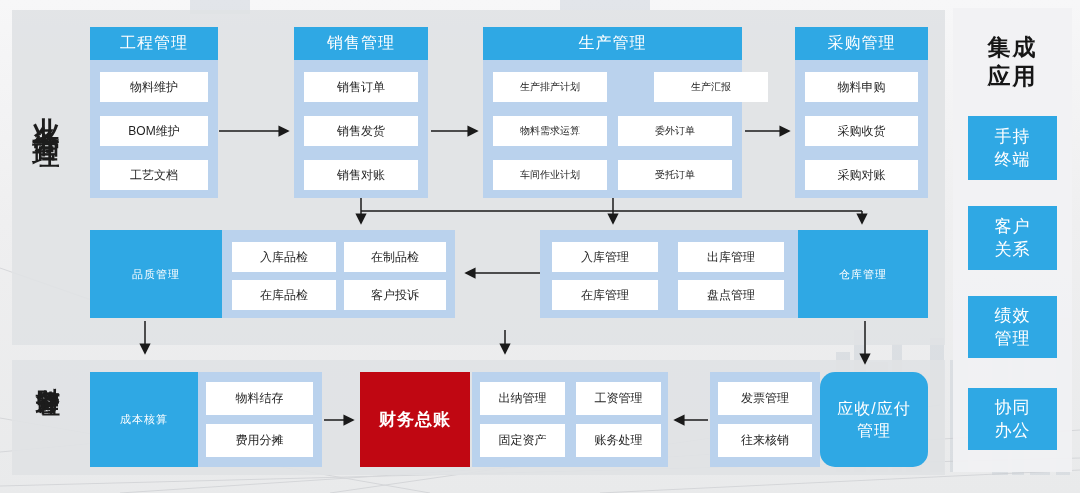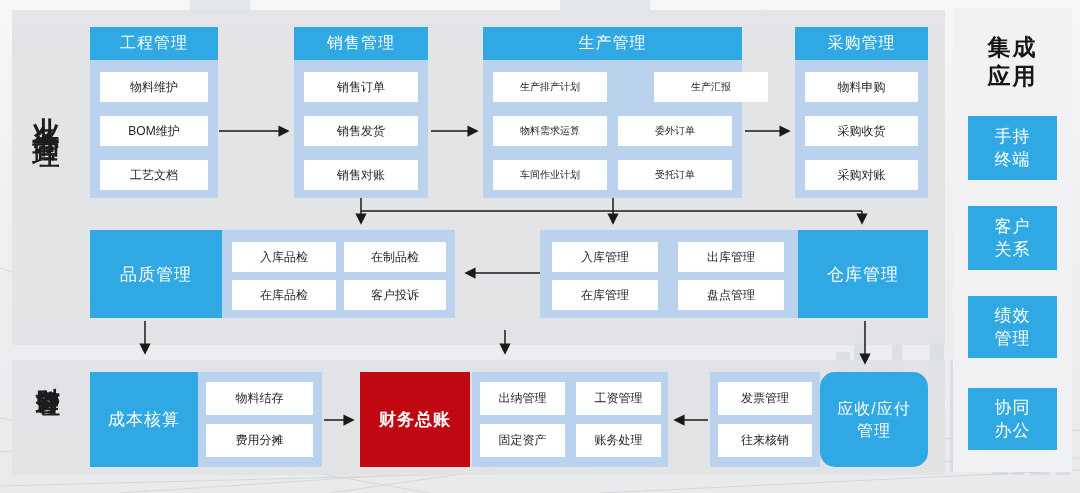--- a/index.html
+++ b/index.html
@@ -23,21 +23,21 @@
     display:flex; align-items:center; justify-content:center; font-size:16px; letter-spacing:1px;
   }
   .group { position:absolute; z-index:2; background:var(--light-blue,#BAD2ED); }
   .wbox {
     position:absolute; z-index:3; background:#ffffff; color:#1f1f1f; font-weight:500;
     display:flex; align-items:center; justify-content:center; font-size:12px;
   }
   .wbox.small { font-size:10px; }
   .bluebox {
     position:absolute; z-index:3; background:var(--accent-blue,#2FA8E4); color:#fff;
-    display:flex; align-items:center; justify-content:center; font-size:17px; letter-spacing:1px;
+    display:flex; align-items:center; justify-content:center; font-size:11px; letter-spacing:1px;
     text-align:center;
   }
   .redbox {
     position:absolute; z-index:3; background:var(--ledger-red,#C00712); color:#fff; font-weight:bold;
     display:flex; align-items:center; justify-content:center; font-size:17px; letter-spacing:1px;
   }
   .wrap2 { white-space:pre-line; }
   .int-title {
     position:absolute; z-index:3; color:#161616; font-weight:bold; font-size:23px;
     line-height:29px; text-align:center; white-space:pre-line; letter-spacing:2px;

